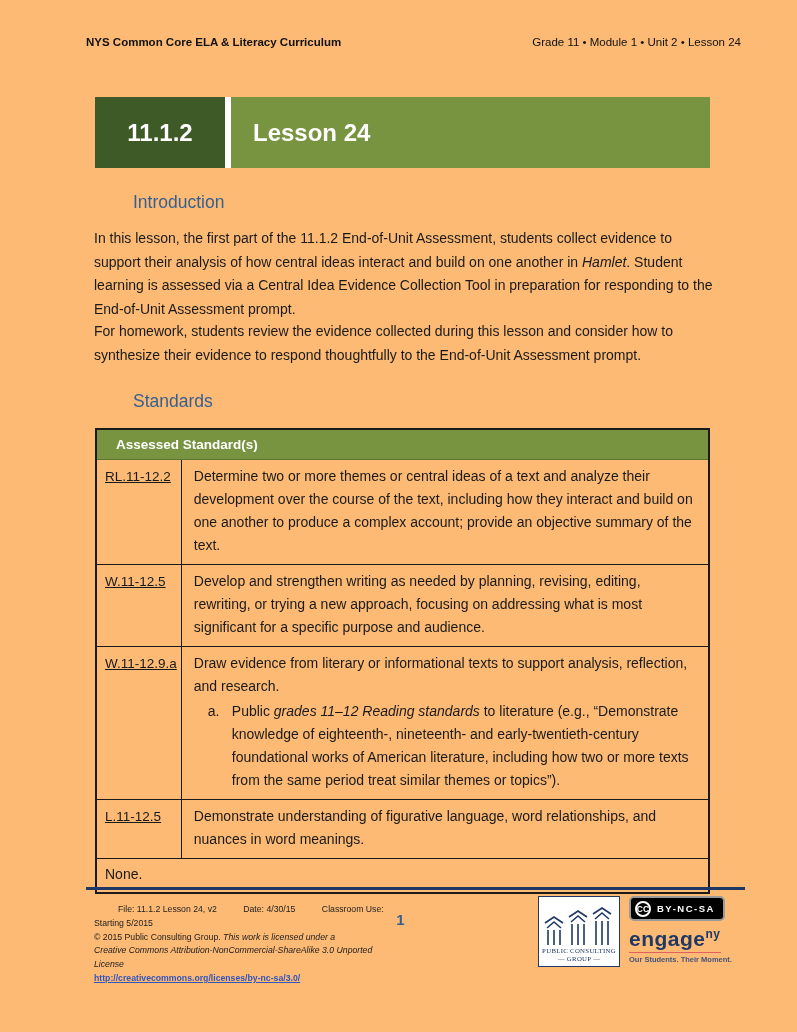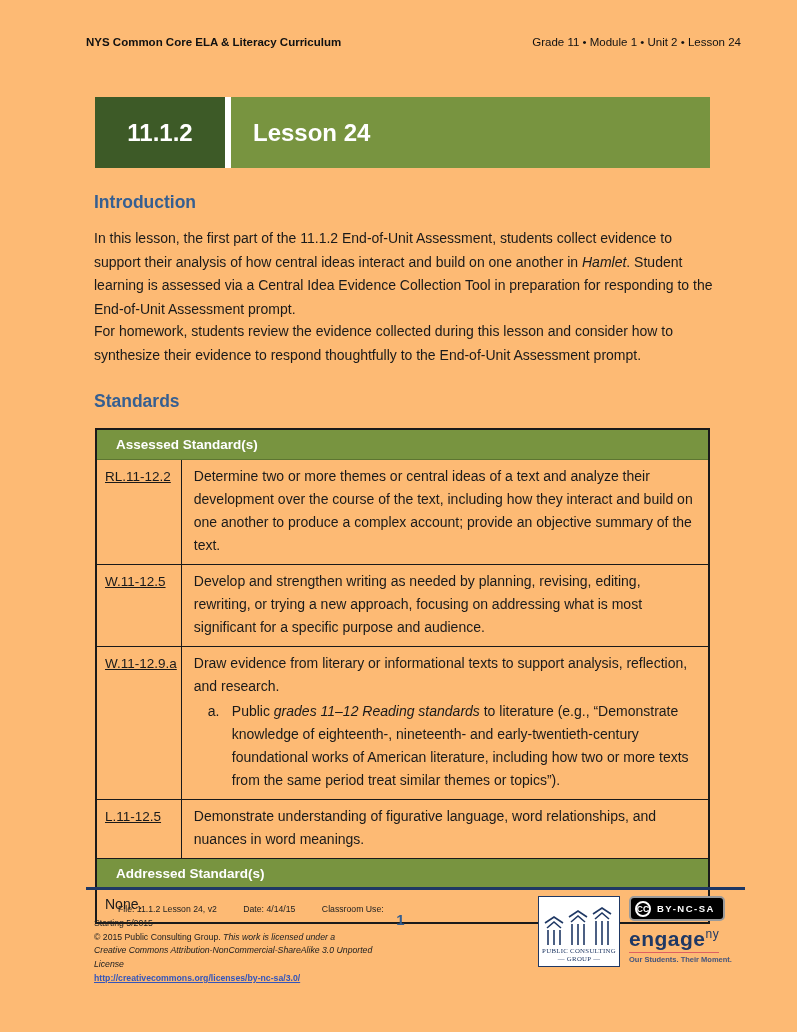--- a/index.html
+++ b/index.html
@@ -23,21 +23,21 @@
   .banner-code {
     width:130px; background:#3d5a27; color:#fff; font-weight:700; font-size:24px;
     display:flex; align-items:center; justify-content:center;
   }
   .banner-gap { width:6px; background:#fff; }
   .banner-title {
     flex:1; background:#789440; color:#fff; font-weight:700; font-size:24px;
     display:flex; align-items:center; padding-left:22px;
   }
 
-  .h-blue { color:#365f91; font-weight:700; font-size:17.5px; }
+  .h-blue { color:#365f91; font-weight:400; font-size:17.5px;margin-left:39px; }
   .heading-intro { position:absolute; top:192px; left:94px; }
   .para { position:absolute; left:94px; width:622px; font-size:14px; line-height:23.5px; color:#1a1a1a; }
   .para-1 { top:227px; }
   .para-2 { top:320px; }
   .heading-standards { position:absolute; top:391px; left:94px; }
 
   
   .std-table {
     position:absolute; top:428px; left:95px; width:615px;
     border-collapse:collapse; font-size:14px; line-height:23px; color:#1a1a1a;
@@ -87,21 +87,21 @@
     padding:2px 8px 2px 4px; height:25px;
   }
   .cc-circle {
     width:16px; height:16px; border:2px solid #fff; border-radius:50%;
     color:#fff; font-weight:700; font-size:8.5px; display:flex; align-items:center; justify-content:center;
     background:#000;
   }
   .cc-terms { color:#fff; font-weight:700; font-size:9.5px; letter-spacing:1.5px; }
   .engage-wrap { margin-top:1px; border-bottom:1.5px solid #e06060; padding-bottom:1px; }
   .engage-name { color:#1f3864; font-size:21px; font-weight:600; letter-spacing:0.5px; line-height:24px; }
-  .engage-sup { font-size:12px; font-weight:400; vertical-align:super;text-align:right; }
+  .engage-sup { font-size:12px; font-weight:700; vertical-align:super;text-align:right; }
   .engage-tagline { margin-top:2px; color:#44557c; font-size:7.5px; font-weight:700; }
 </style>
 </head>
 <body>
 
 <div class="page">
 
   <div class="running-header">
     <span class="left">NYS Common Core ELA &amp; Literacy Curriculum</span>
     <span class="right">Grade 11 • Module 1 • Unit 2 • Lesson 24</span>
@@ -141,33 +141,30 @@
           <div class="sub-item">
             <span class="sub-marker">a.</span>
             <span class="sub-text"><span>Public </span><em>grades 11–12 Reading standards</em><span> to literature (e.g., “Demonstrate knowledge of eighteenth-, nineteenth- and early-twentieth-century foundational works of American literature, including how two or more texts from the same period treat similar themes or topics”).</span></span>
           </div>
         </td>
       </tr>
       <tr>
         <td class="code-cell">L.11-12.5</td>
         <td class="text-cell">Demonstrate understanding of figurative language, word relationships, and nuances in word meanings.</td>
       </tr>
-      <tr class="green-row">
-        <th colspan="2">Addressed Standard(s)</th>
-      </tr>
       <tr>
         <td colspan="2" class="none-cell">None.</td>
       </tr>
     </tbody>
   </table>
 
   <div class="footer-rule"></div>
 
   <div class="footer-left">
-    <div><span class="b">File:</span><span> 11.1.2 Lesson 24, v2 </span><span class="b">Date:</span><span> 4/14/15 </span><span class="b">Classroom Use:</span><span> Starting 5/2015</span></div>
+    <div><span class="b">File:</span><span> 11.1.2 Lesson 24, v2 </span><span class="b">Date:</span><span> 4/30/15 </span><span class="b">Classroom Use:</span><span> Starting 5/2015</span></div>
     <div><span>© 2015 Public Consulting Group. </span><span class="i">This work is licensed under a</span></div>
     <div class="i">Creative Commons Attribution-NonCommercial-ShareAlike 3.0 Unported License</div>
     <div><a class="footer-link" href="#">http://creativecommons.org/licenses/by-nc-sa/3.0/</a></div>
   </div>
 
   <div class="page-number">1</div>
 
   <div class="logo-strip">
     <div class="pcg-box">
       <svg width="72" height="40" viewBox="0 0 72 40">

